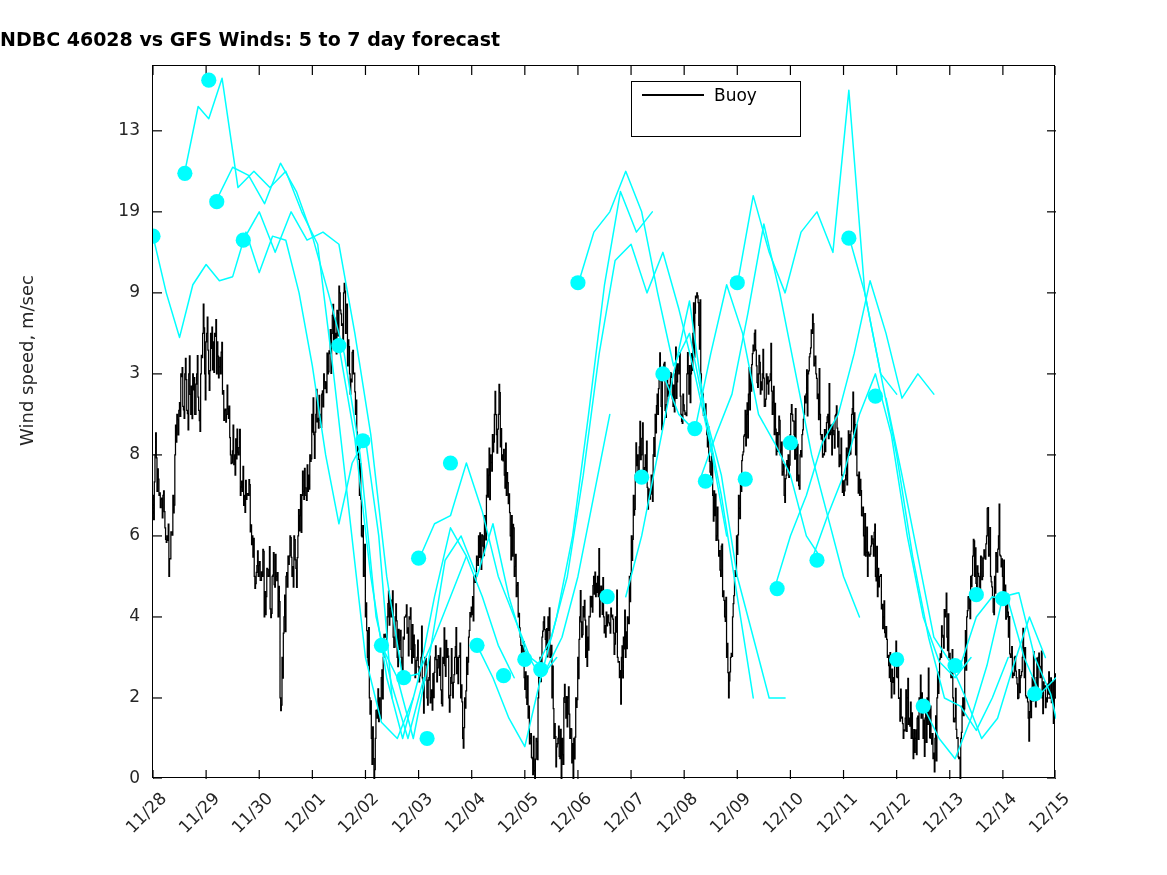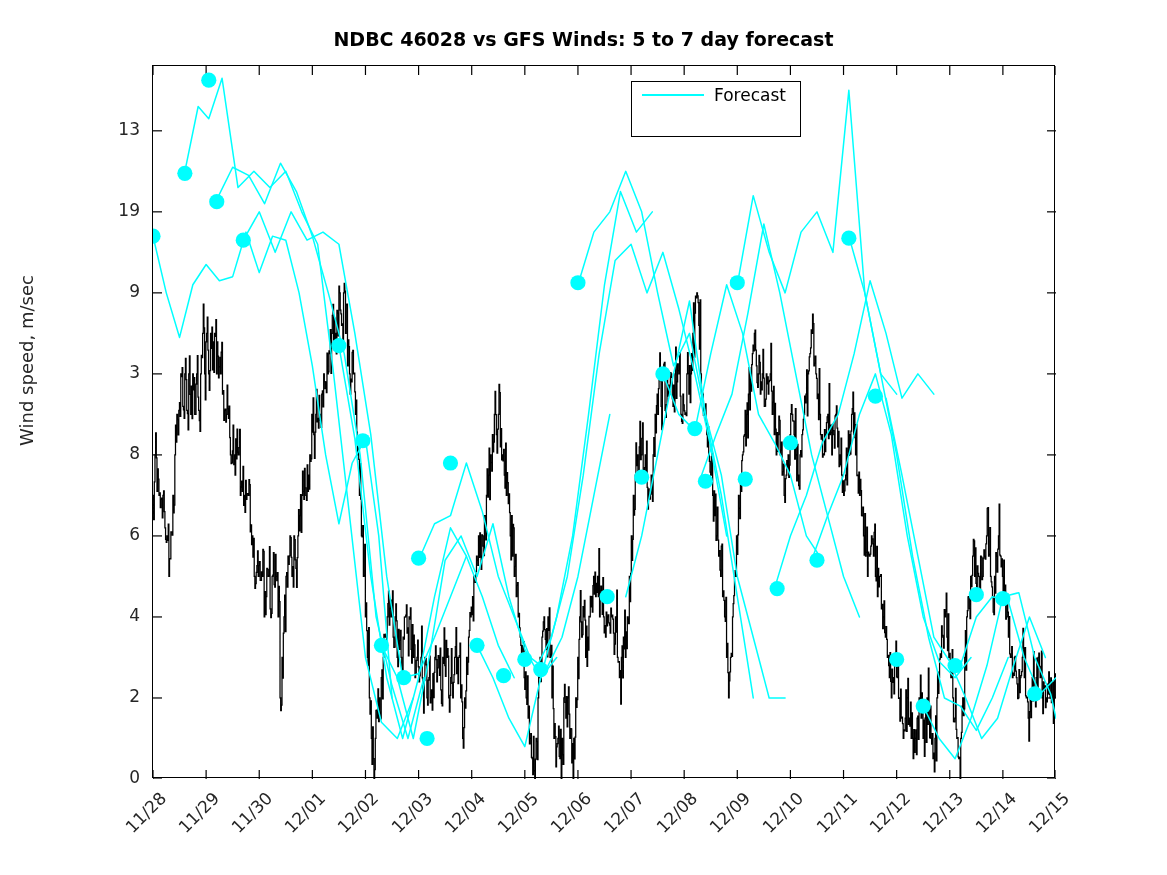--- a/index.html
+++ b/index.html
@@ -1,20 +1,20 @@
 <!DOCTYPE html>
 <html><head>
 <meta charset="utf-8">
 <style>
   html,body{margin:0;padding:0;background:#ffffff;}
   body{width:1167px;height:875px;font-family:"DejaVu Sans",sans-serif;overflow:hidden;}
   #fig{position:relative;width:1167px;height:875px;background:#fff;}
 
   #chart-title{
-    position:absolute;left:0;top:28px;width:1167px;text-align:center;
+    position:absolute;left:0;top:28px;width:1167px;
     font-family:"DejaVu Sans",sans-serif;font-size:19px;font-weight:bold;color:#000;
     letter-spacing:0px;
   }
 
   #plot-area{
     position:absolute;left:152px;top:65px;width:903px;height:713px;
     border:1.3px solid #000;box-sizing:border-box;background:transparent;
   }
   #plot-svg{position:absolute;left:0;top:0;width:903px;height:713px;display:block;}
 
@@ -203,19 +203,19 @@
           <circle cx="770.21" cy="640.08" r="7.6" fill="#00ffff" stroke="none"></circle>
           <circle cx="802.08" cy="599.57" r="7.6" fill="#00ffff" stroke="none"></circle>
           <circle cx="823.32" cy="528.67" r="7.6" fill="#00ffff" stroke="none"></circle>
           <circle cx="849.88" cy="532.72" r="7.6" fill="#00ffff" stroke="none"></circle>
           <circle cx="881.75" cy="627.93" r="7.6" fill="#00ffff" stroke="none"></circle>
         </g>
     </svg>
 
     <div id="legend">
       <div class="legend-row">
-        <span class="legend-line cyan"></span>
-        <span class="legend-text">Forecast</span>
+        <span class="legend-line"></span>
+        <span class="legend-text">Buoy</span>
       </div>
     </div>
   </div>
 
 </div>
 
 </body></html>

